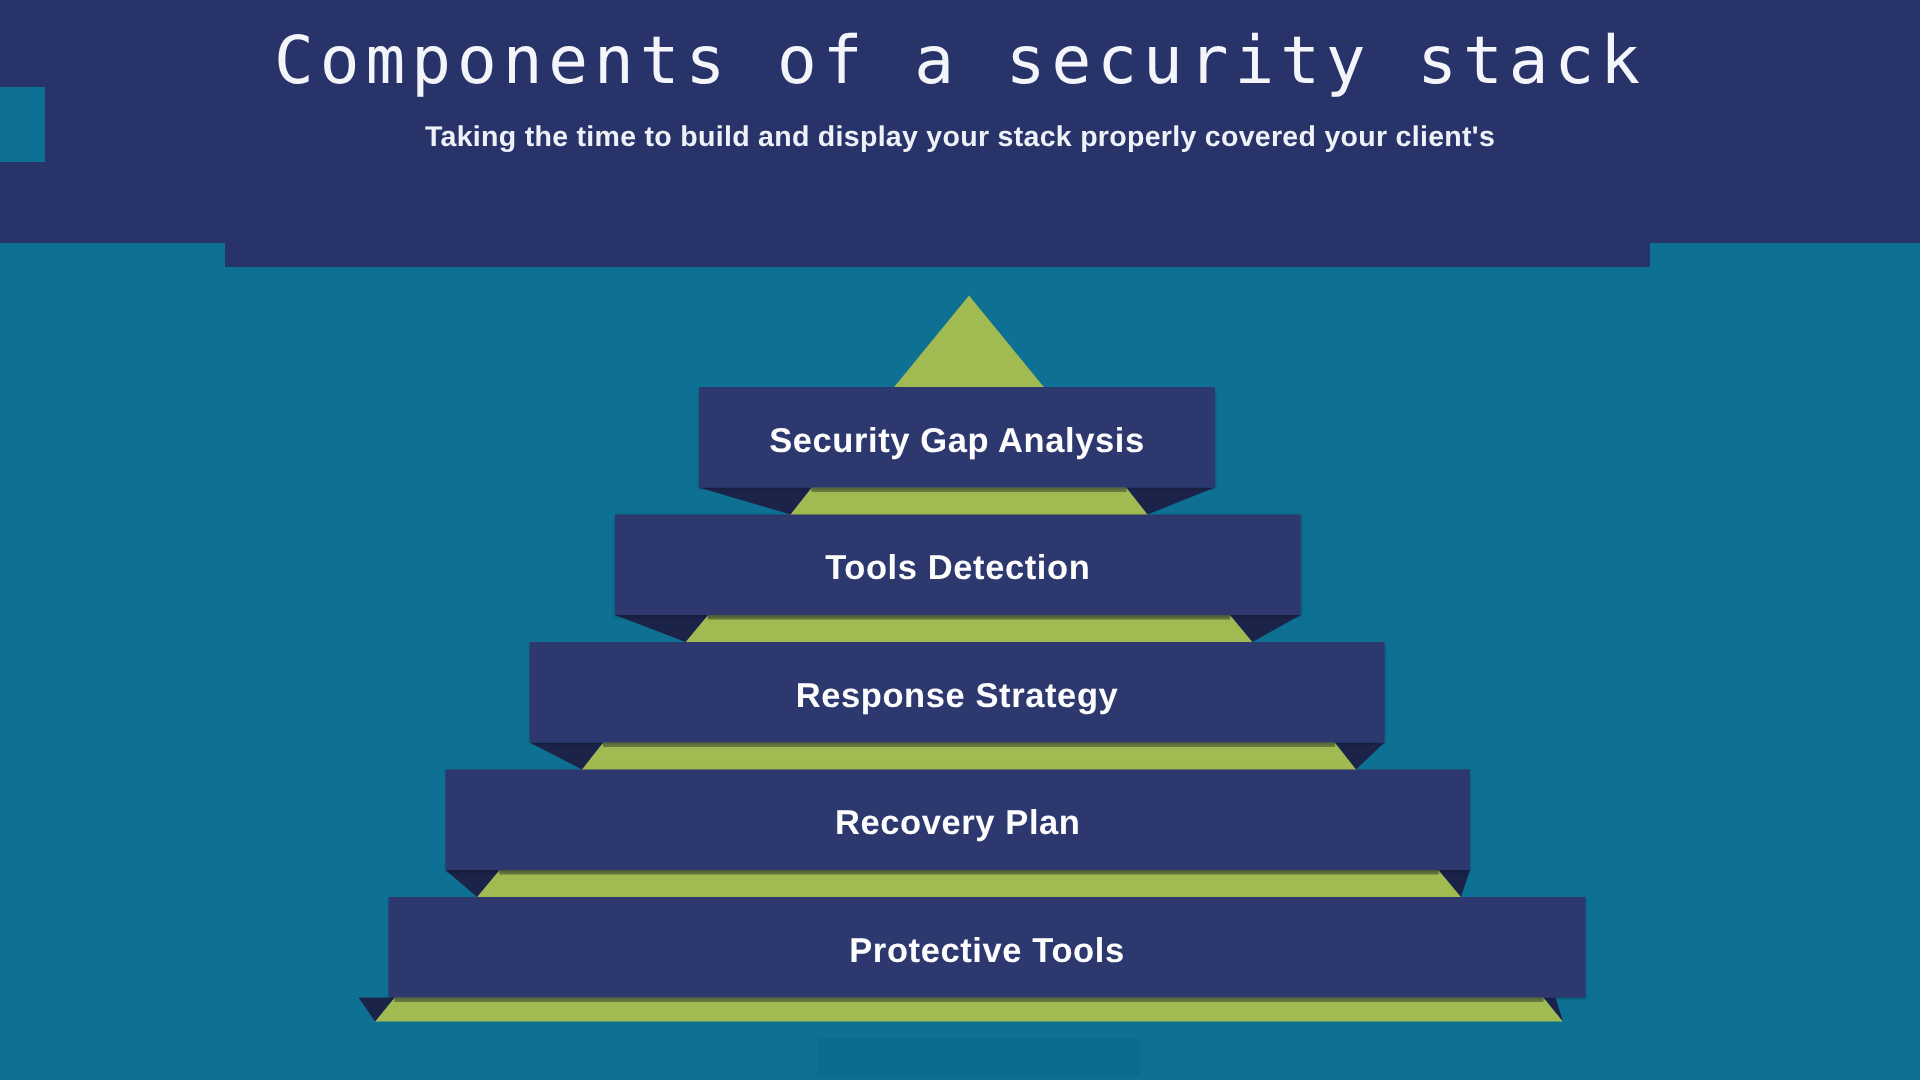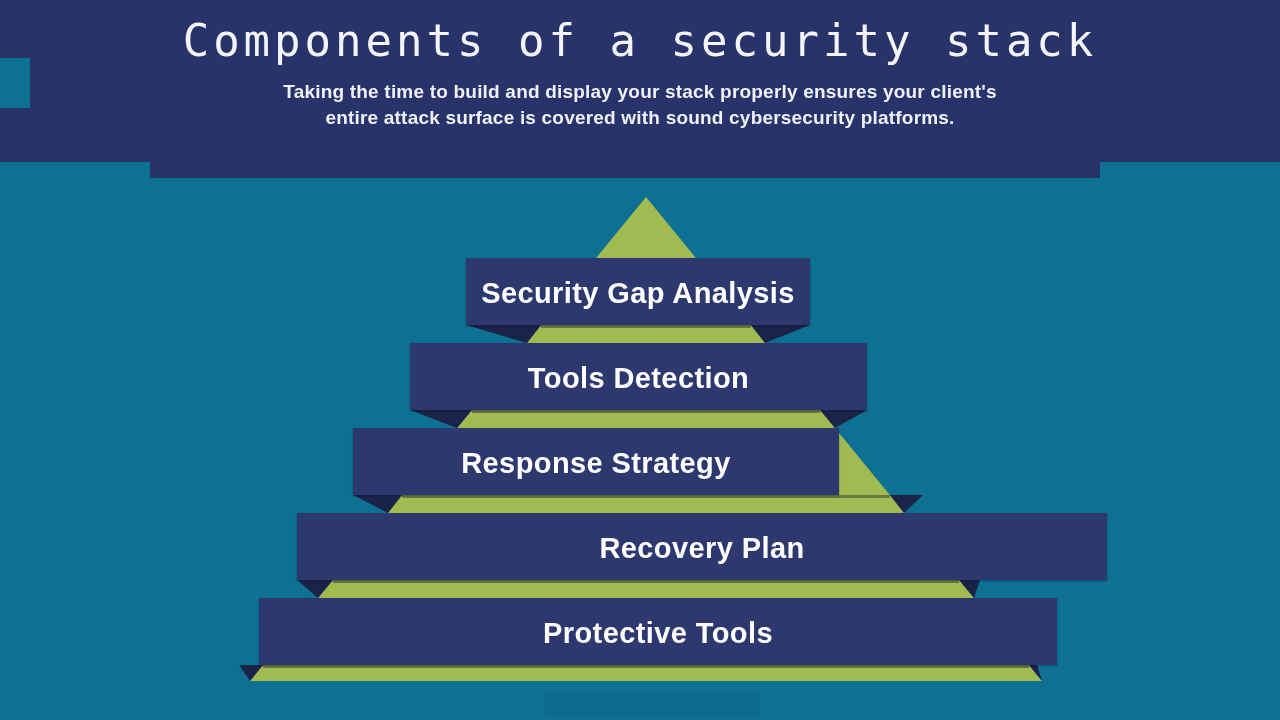--- a/index.html
+++ b/index.html
@@ -34,45 +34,44 @@
   
   .pyramid-svg{position:absolute;left:0;top:0;width:1280px;height:720px;}
   .green-shape{fill:var(--green);}
   .fold{fill:var(--navy-fold);}
   .bar-shadow{fill:#0c1426;opacity:0.38;}
 
   
   .level-bar{
     position:absolute;height:67px;background:var(--navy-bar);
     display:flex;align-items:center;justify-content:center;
-    color:#fdfdfd;font-weight:bold;font-size:29px;letter-spacing:0.4px;
+    color:#fdfdfd;font-weight:bold;font-size:23px;letter-spacing:0.4px;
     padding-top:4px;white-space:nowrap;
     box-shadow:0 1px 2px rgba(10,15,35,0.35);
   }
   .bar-1{left:466px;top:258px;width:344px;}
   .bar-2{left:410px;top:343px;width:457px;}
-  .bar-3{left:353px;top:428px;width:486px;}
-  .bar-4{left:297px;top:513px;width:810px;}
+  .bar-3{left:353px;top:428px;width:570px;}
+  .bar-4{left:297px;top:513px;width:683px;}
   .bar-5{left:239px;top:598px;width:798px;margin-left:20px;}
 
   .watermark-ghost{
     position:absolute;left:545px;top:692px;width:215px;height:26px;
     background:rgba(0,25,35,0.05);
   }
 </style>
 </head>
 <body>
 
 <div class="stage">
 
   <div class="header">
     <div class="title">Components of a security stack</div>
     <div class="subtitle">
-      <div>Taking the time to build and display your stack properly ensures your client's</div>
-      <div>entire attack surface is covered with sound cybersecurity platforms.</div>
+      <div>Taking the time to build and display your stack properly covered your client's</div>
     </div>
   </div>
   <div class="teal-notch"></div>
   <div class="header-subbar"></div>
 
   <svg class="pyramid-svg" viewBox="0 0 1280 720" aria-hidden="true">
 
     <polygon class="green-shape" points="646,197 250,681 1042,681"></polygon>
 
     <rect class="bar-shadow" x="541" y="325" width="210" height="3"></rect>

